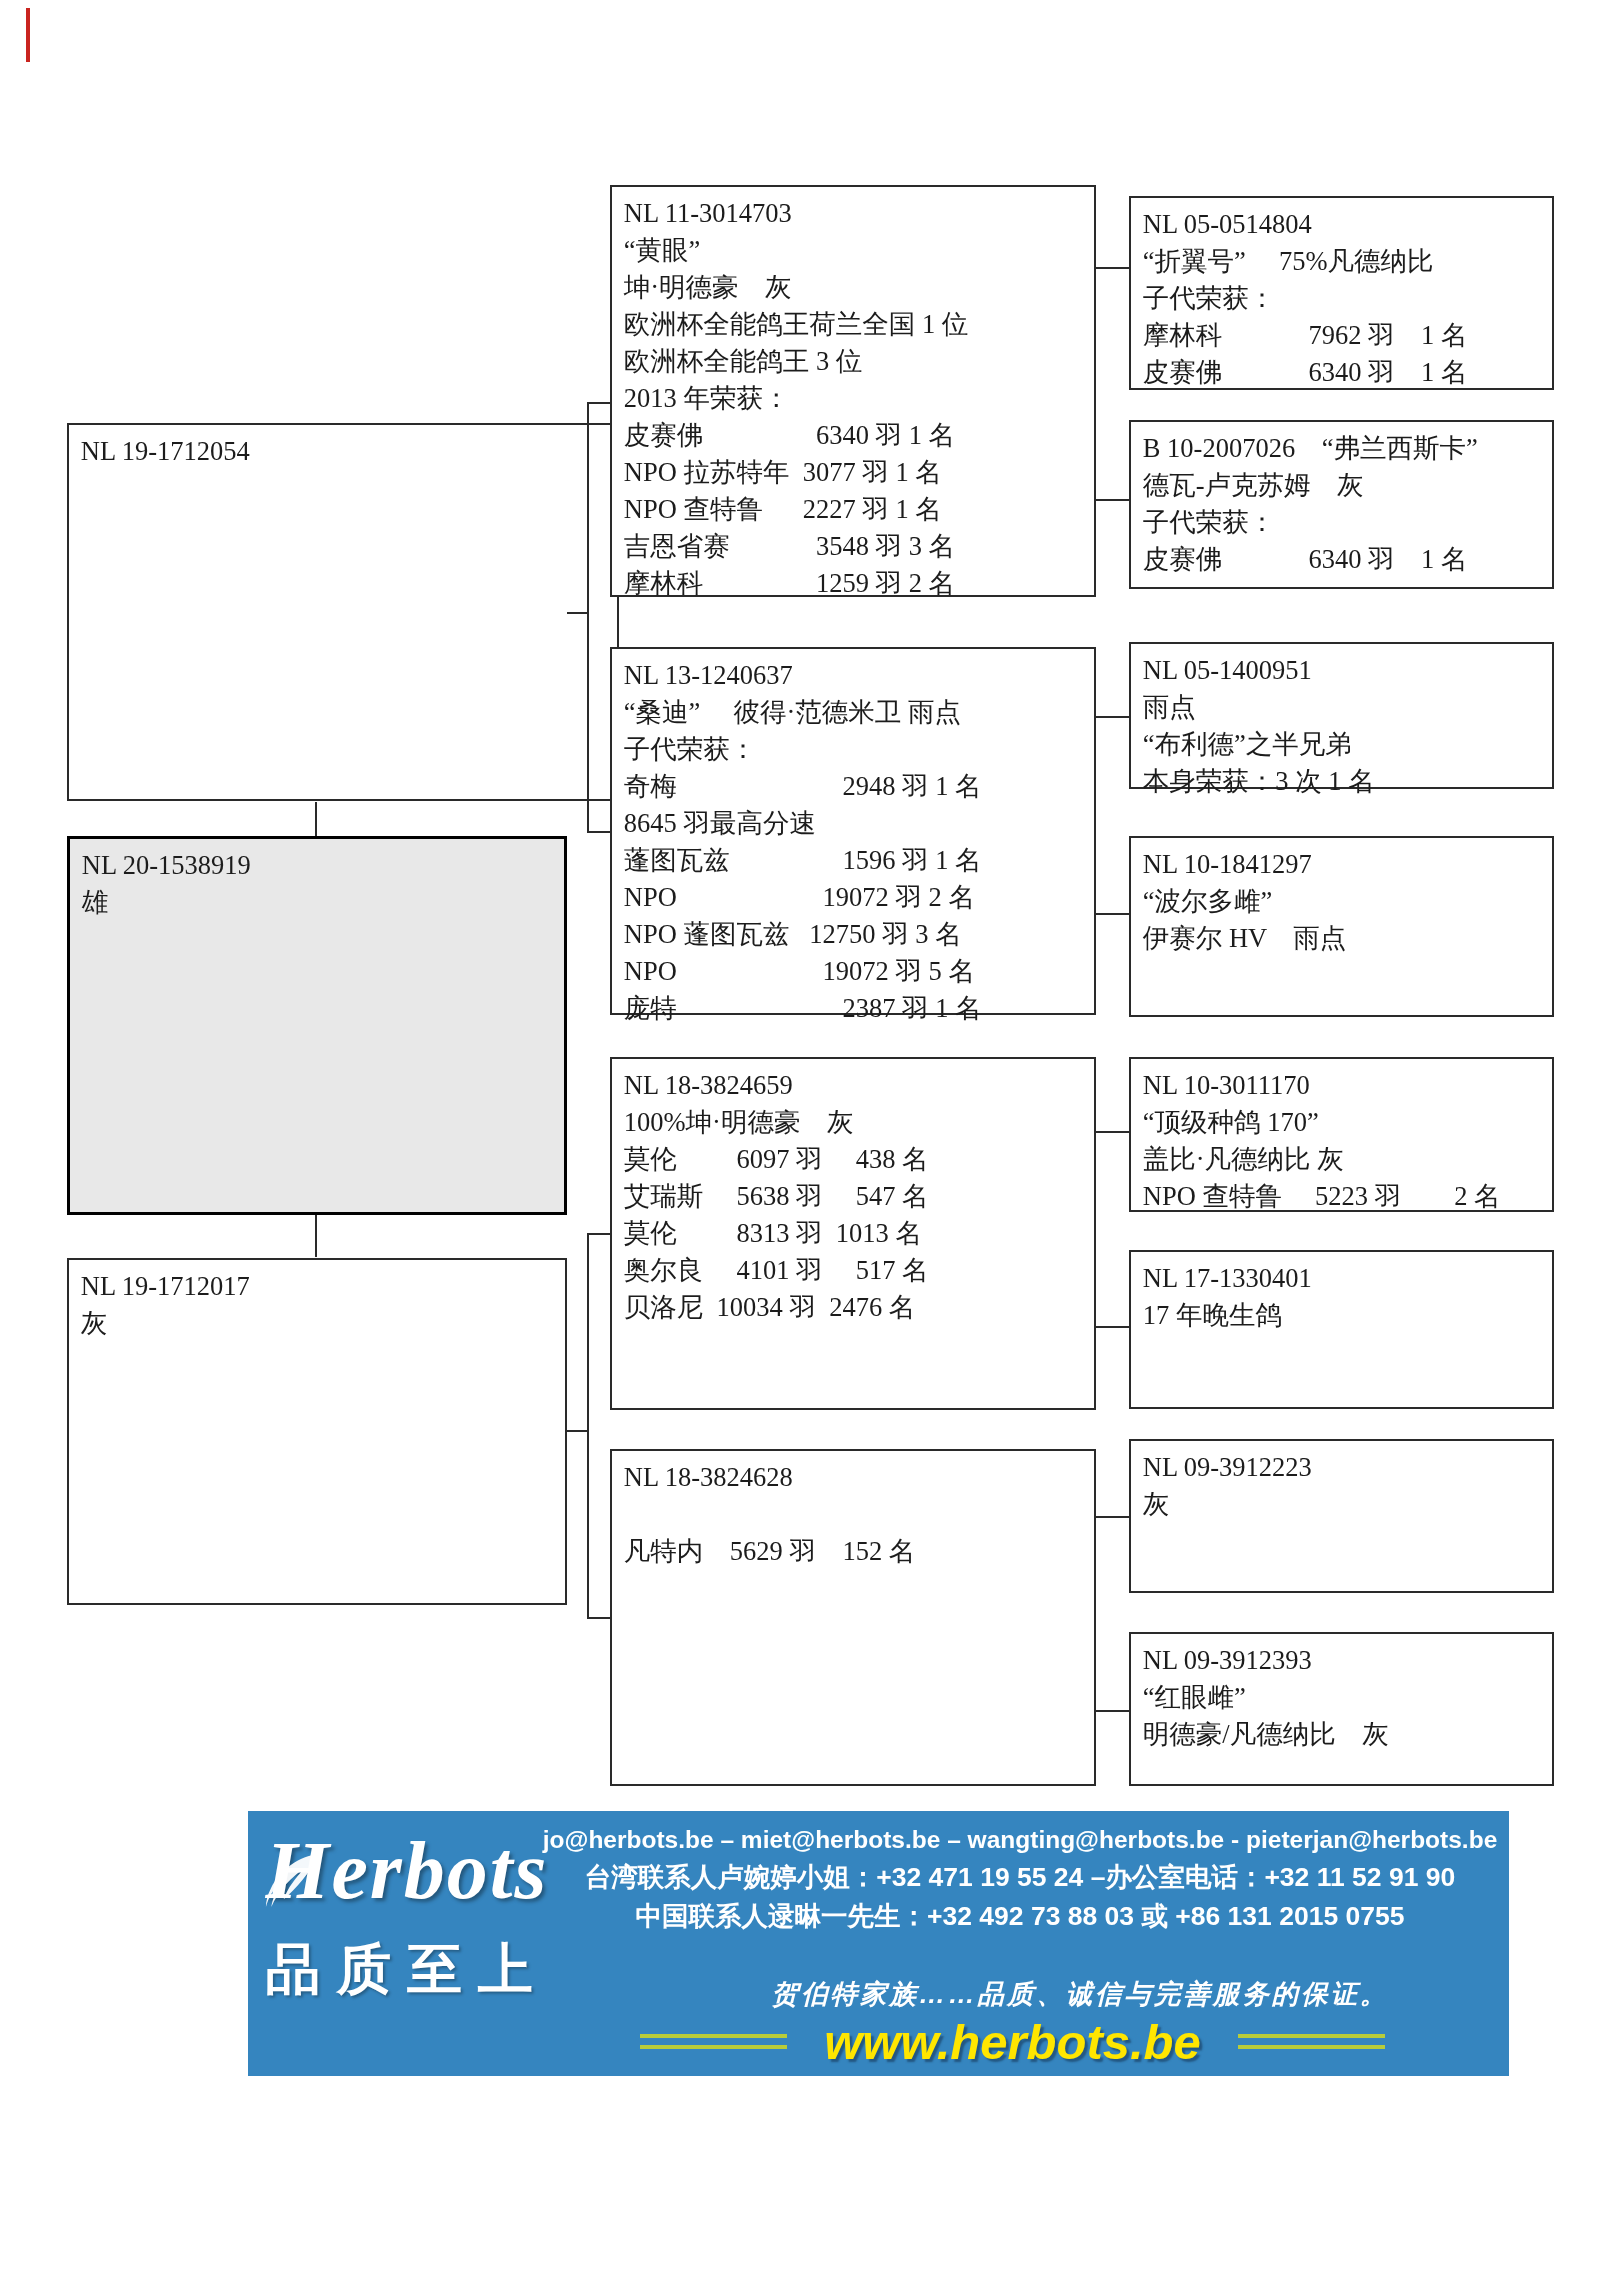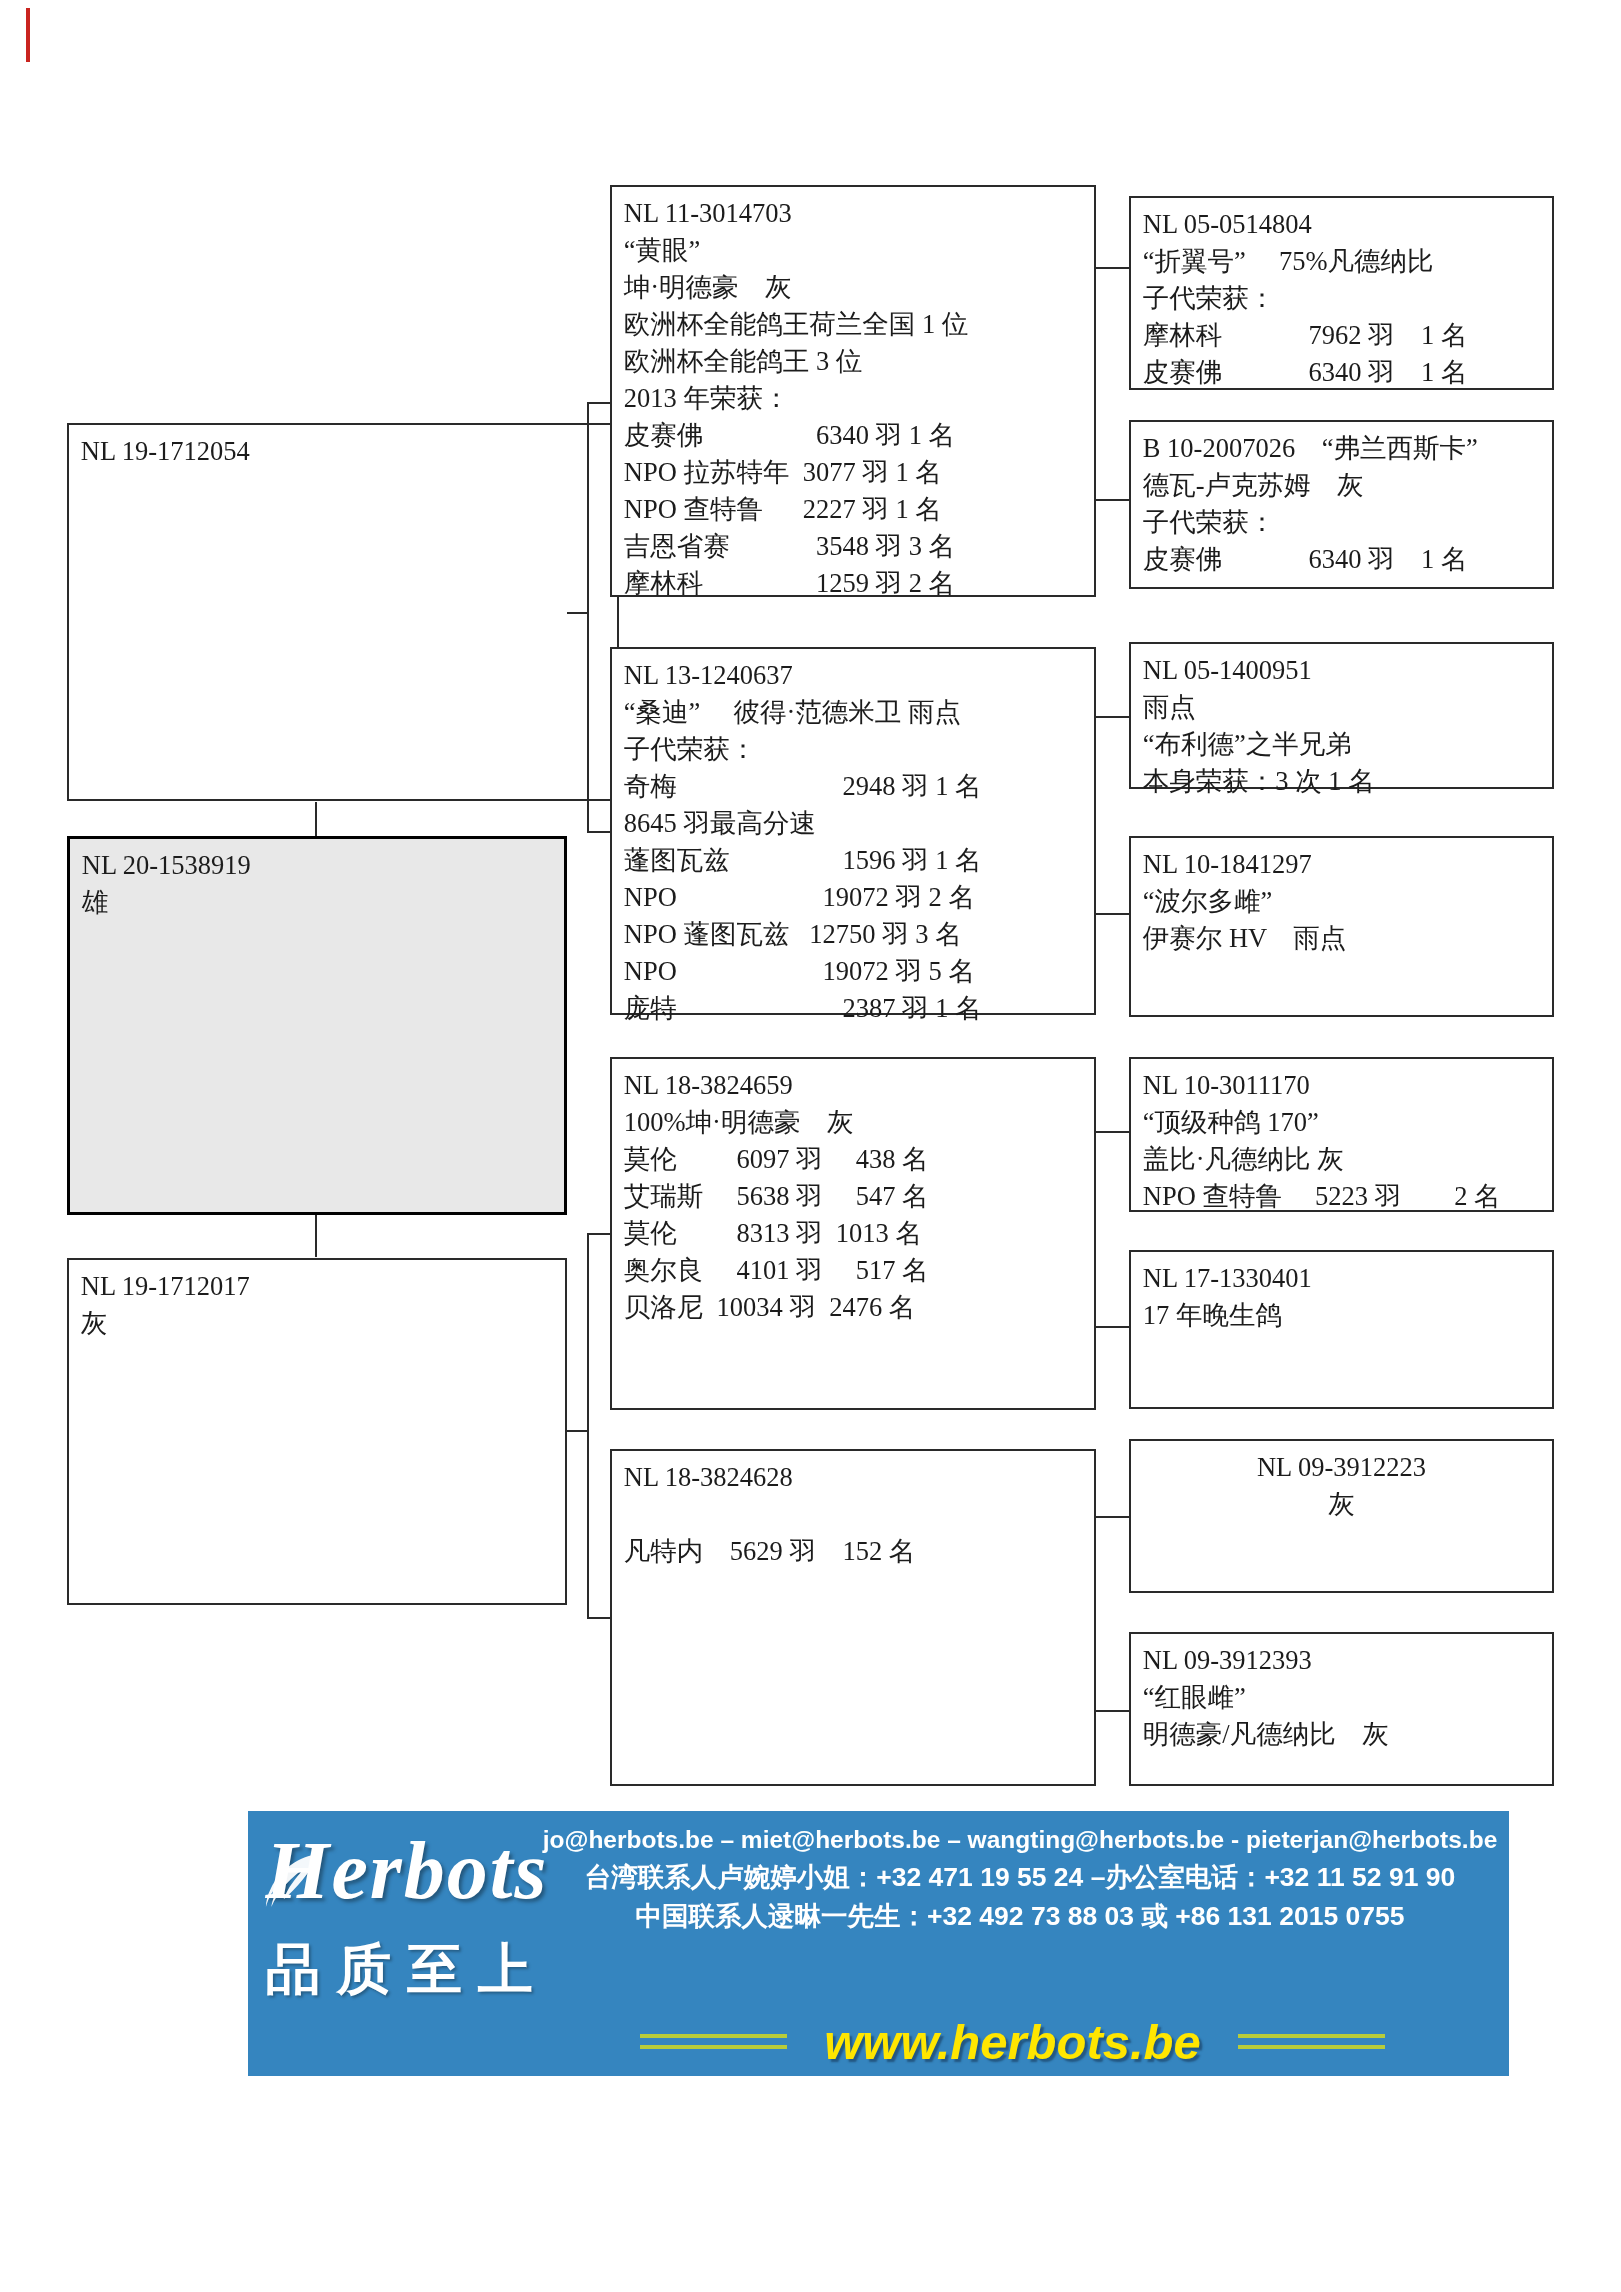--- a/index.html
+++ b/index.html
@@ -145,21 +145,21 @@
   <div class="pbox" style="left:1129px;top:1057px;width:425px;height:155px;">
       <div class="line">NL 10-3011170</div>
       <div class="line">“顶级种鸽 170”</div>
       <div class="line">盖比·凡德纳比 灰</div>
       <div class="line">NPO 查特鲁　 5223 羽　　2 名</div>
     </div>
   <div class="pbox" style="left:1129px;top:1250px;width:425px;height:159px;">
       <div class="line">NL 17-1330401</div>
       <div class="line">17 年晚生鸽</div>
     </div>
-  <div class="pbox" style="left:1129px;top:1439px;width:425px;height:154px;text-align:center;">
+  <div class="pbox" style="left:1129px;top:1439px;width:425px;height:154px;">
       <div class="line">NL 09-3912223</div>
       <div class="line">灰</div>
     </div>
   <div class="pbox" style="left:1129px;top:1632px;width:425px;height:154px;">
       <div class="line">NL 09-3912393</div>
       <div class="line">“红眼雌”</div>
       <div class="line">明德豪/凡德纳比　灰</div>
     </div>
 
   <div class="conn" style="left:315px;top:802px;width:2px;height:34px;"></div>
@@ -192,20 +192,21 @@
         </svg>
       </span>
       <div class="logo-text">Herbots</div>
       <div class="logo-sub">品质至上</div>
     </div>
     <div class="contact">
       <div class="l1">jo@herbots.be – miet@herbots.be – wangting@herbots.be - pieterjan@herbots.be</div>
       <div class="l2">台湾联系人卢婉婷小姐：+32 471 19 55 24 –办公室电话：+32 11 52 91 90</div>
       <div class="l3">中国联系人逯晽一先生：+32 492 73 88 03 或 +86 131 2015 0755</div>
     </div>
+    <div class="slogan">贺伯特家族……品质、诚信与完善服务的保证。</div>
     <div class="site-row">
       <div class="dbl"></div>
       <div class="site">www.herbots.be</div>
       <div class="dbl"></div>
     </div>
   </div>
 
 </div>
 
 

